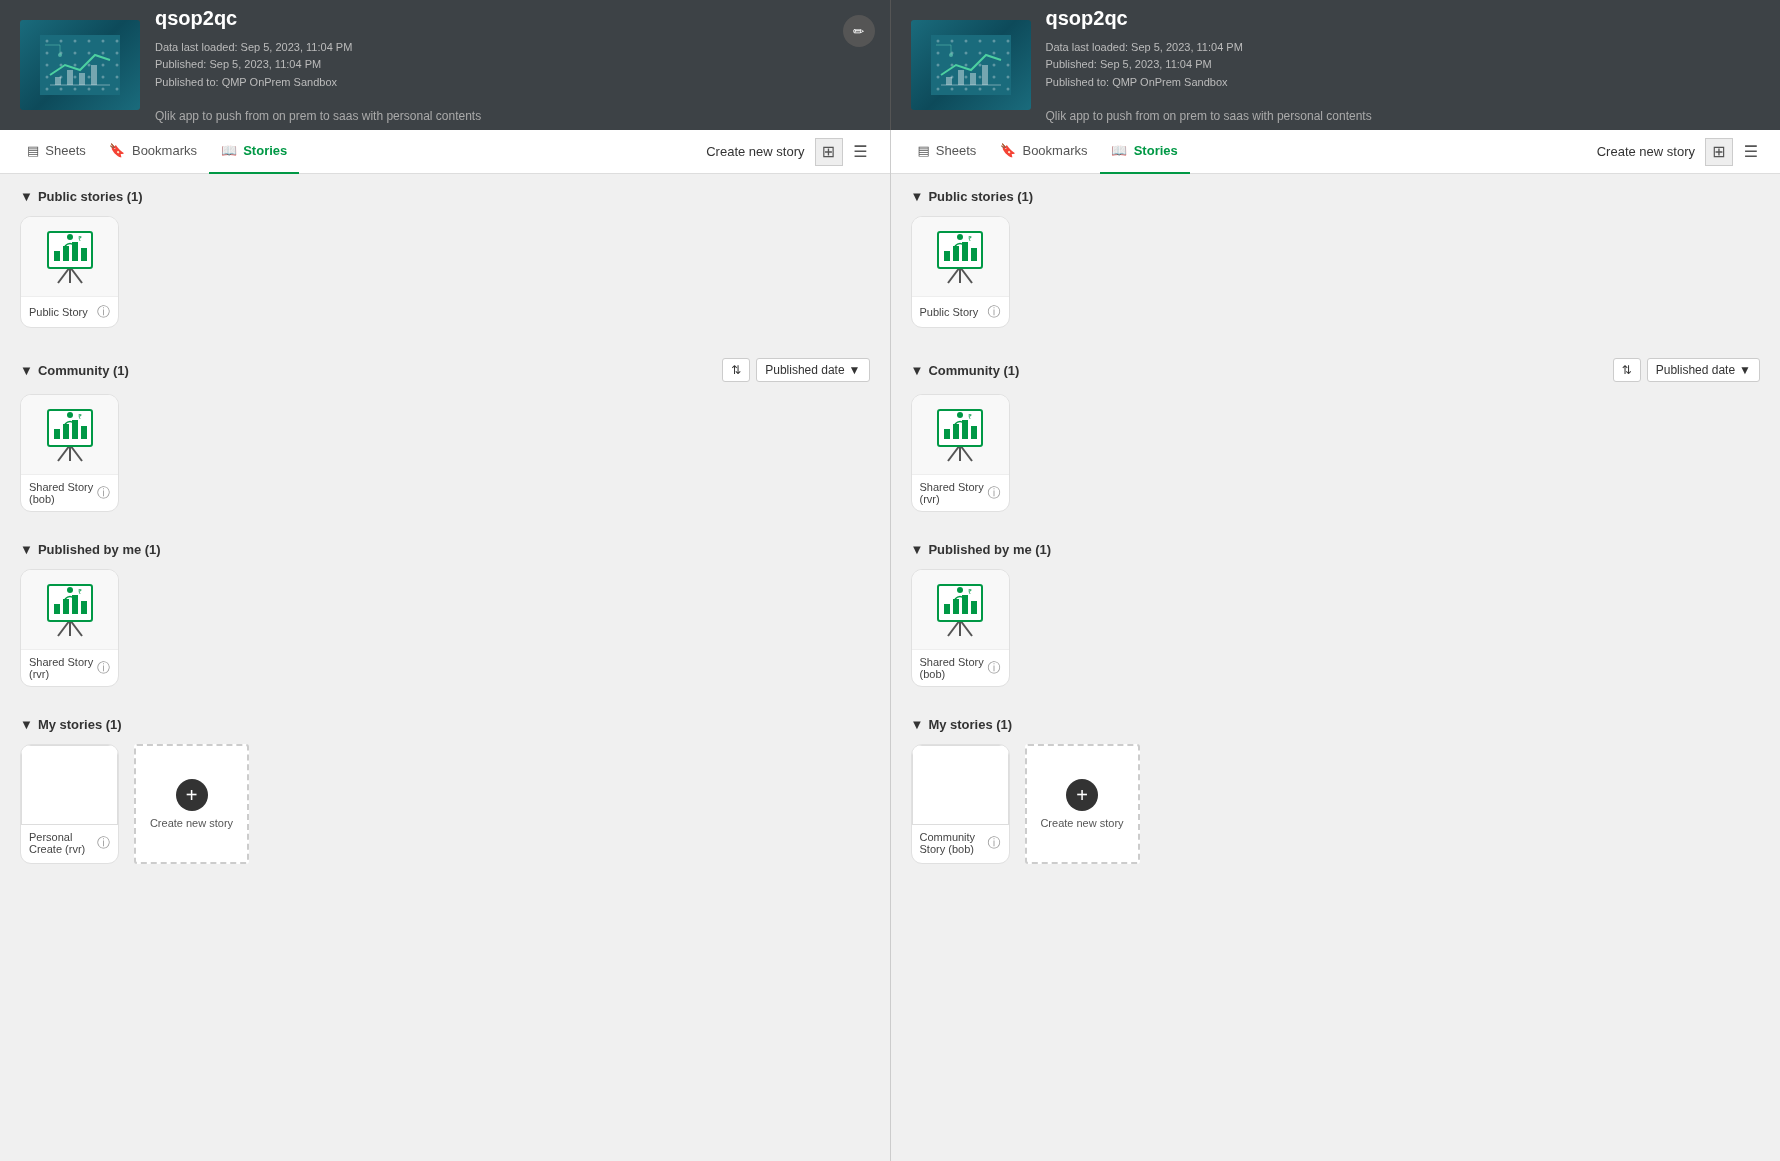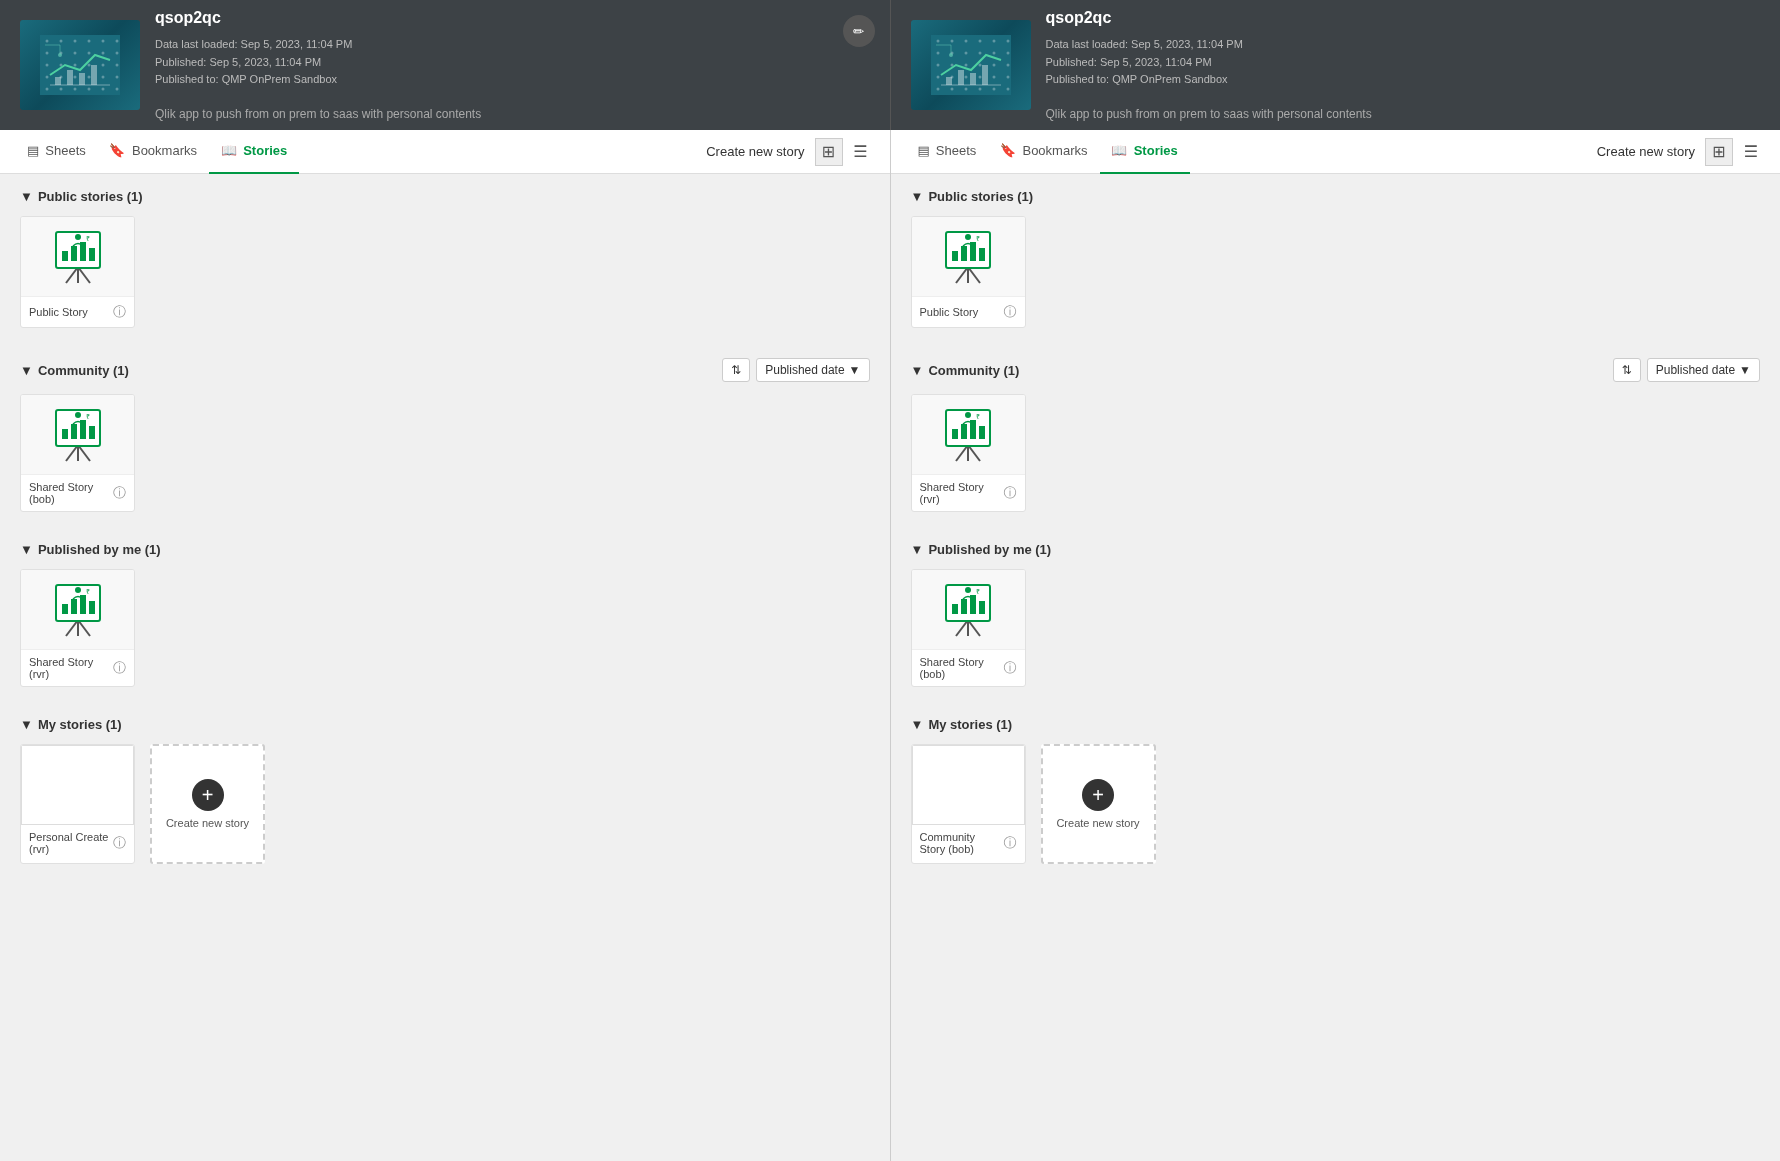--- a/index.html
+++ b/index.html
@@ -32,21 +32,21 @@
       display: flex;
       align-items: center;
       justify-content: center;
     }
     .app-info {
       margin-left: 15px;
       color: #ccc;
     }
     .app-name {
       color: #fff;
-      font-size: 16px;
+      font-size: 20px;
       font-weight: bold;
       margin-bottom: 9px;
     }
     .app-meta {
       font-size: 11px;
       line-height: 1.6;
       color: #bbb;
     }
     .app-desc {
       font-size: 12px;
@@ -174,24 +174,24 @@
       font-size: 12px;
       color: #333;
     }
 
     .story-grid {
       display: flex;
       flex-wrap: wrap;
       gap: 15px;
     }
     .story-card {
-      width: 115px;
+      width: 99px;
       background: #fff;
       border: 1px solid #e0e0e0;
-      border-radius: 3px;
+      border-radius: 11px;
       overflow: hidden;
       cursor: pointer;
     }
     .story-card-thumbnail {
       width: 100%;
       height: 80px;
       background: #f8f8f8;
       display: flex;
       align-items: center;
       justify-content: center;

